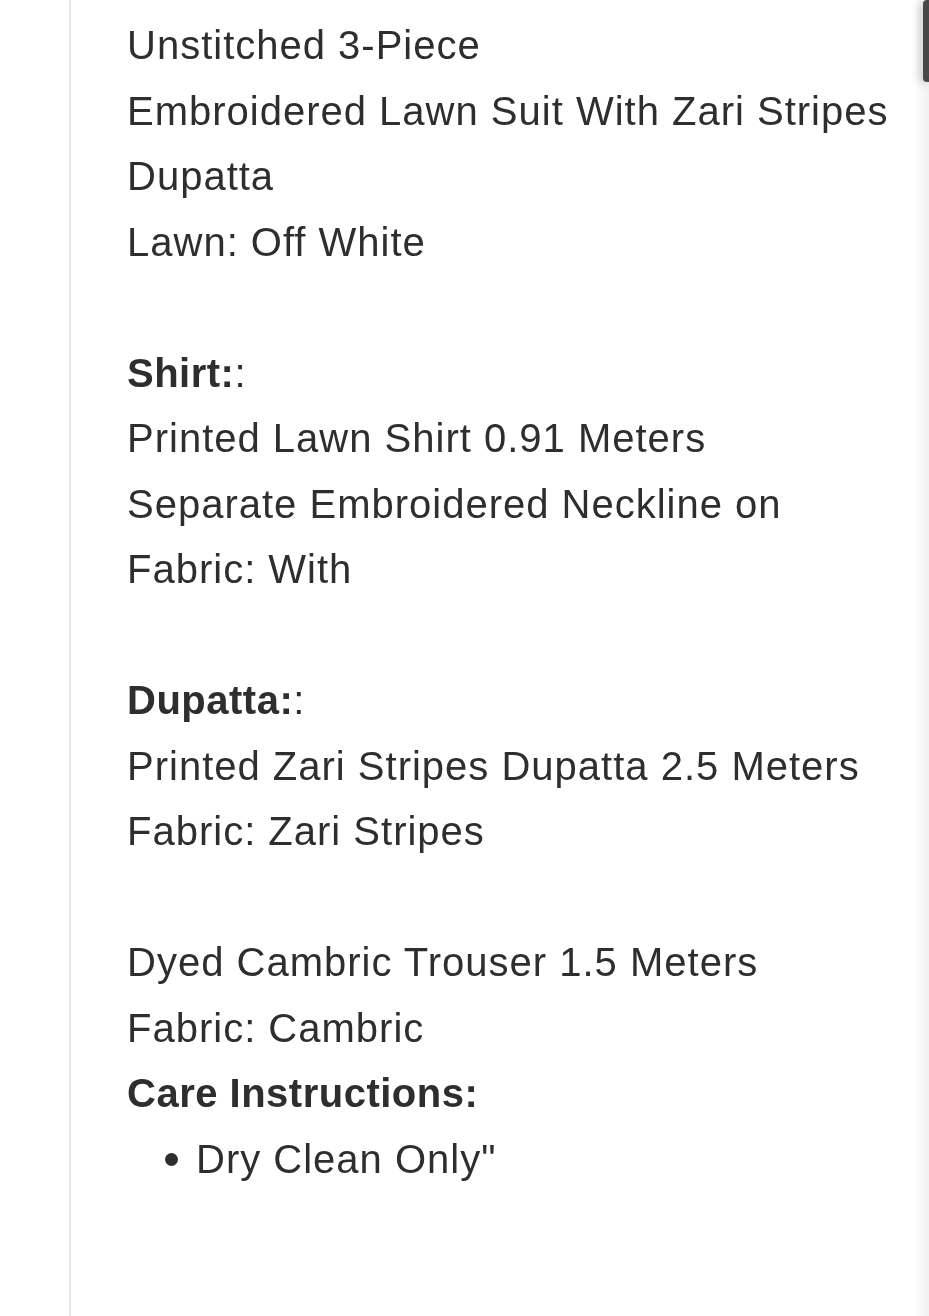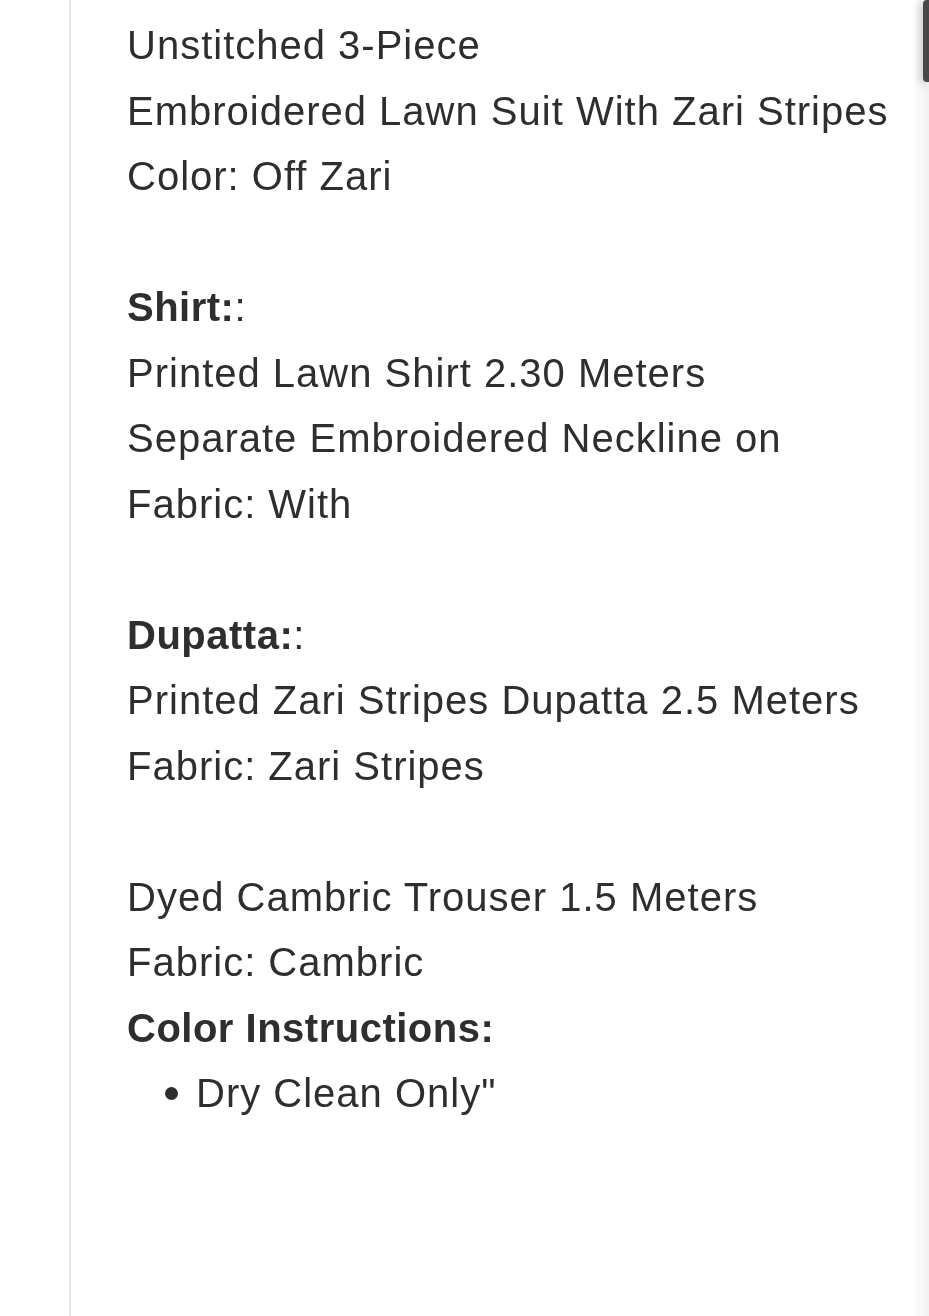--- a/index.html
+++ b/index.html
@@ -83,37 +83,38 @@
 </style>
 </head>
 <body>
 
 <div class="page">
   <div class="panel-divider"></div>
   <div class="content" id="description">
       <div class="para">
         <div class="line">Unstitched 3-Piece</div>
         <div class="line">Embroidered Lawn Suit With Zari Stripes</div>
-        <div class="line">Color: Off Zari</div>
+        <div class="line">Dupatta</div>
+        <div class="line">Lawn: Off White</div>
       </div>
       <div class="para">
         <div class="line"><span class="hbold">Shirt:</span><span>:</span></div>
-        <div class="line">Printed Lawn Shirt 2.30 Meters</div>
+        <div class="line">Printed Lawn Shirt 0.91 Meters</div>
         <div class="line">Separate Embroidered Neckline on</div>
         <div class="line">Fabric: With</div>
       </div>
       <div class="para">
         <div class="line"><span class="hbold">Dupatta:</span><span>:</span></div>
         <div class="line">Printed Zari Stripes Dupatta 2.5 Meters</div>
         <div class="line">Fabric: Zari Stripes</div>
       </div>
       <div class="para">
         <div class="line">Dyed Cambric Trouser 1.5 Meters</div>
         <div class="line">Fabric: Cambric</div>
-        <div class="line"><span class="hbold">Color Instructions:</span></div>
+        <div class="line"><span class="hbold">Care Instructions:</span></div>
         <div class="bullet-row">
           <span class="bullet-dot"></span>
           <span class="bullet-text">Dry Clean Only"</span>
         </div>
       </div>
     </div>
   <div class="edge-shade"></div>
   <div class="scroll-thumb"></div>
 </div>
 

